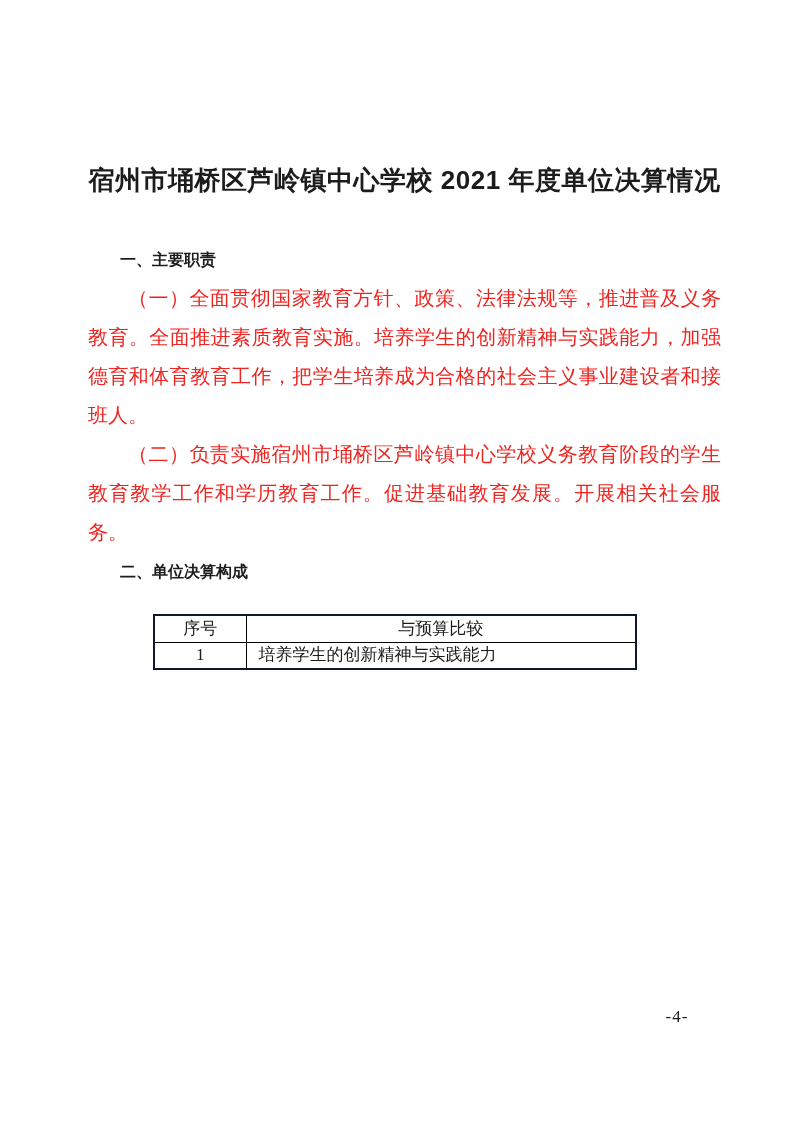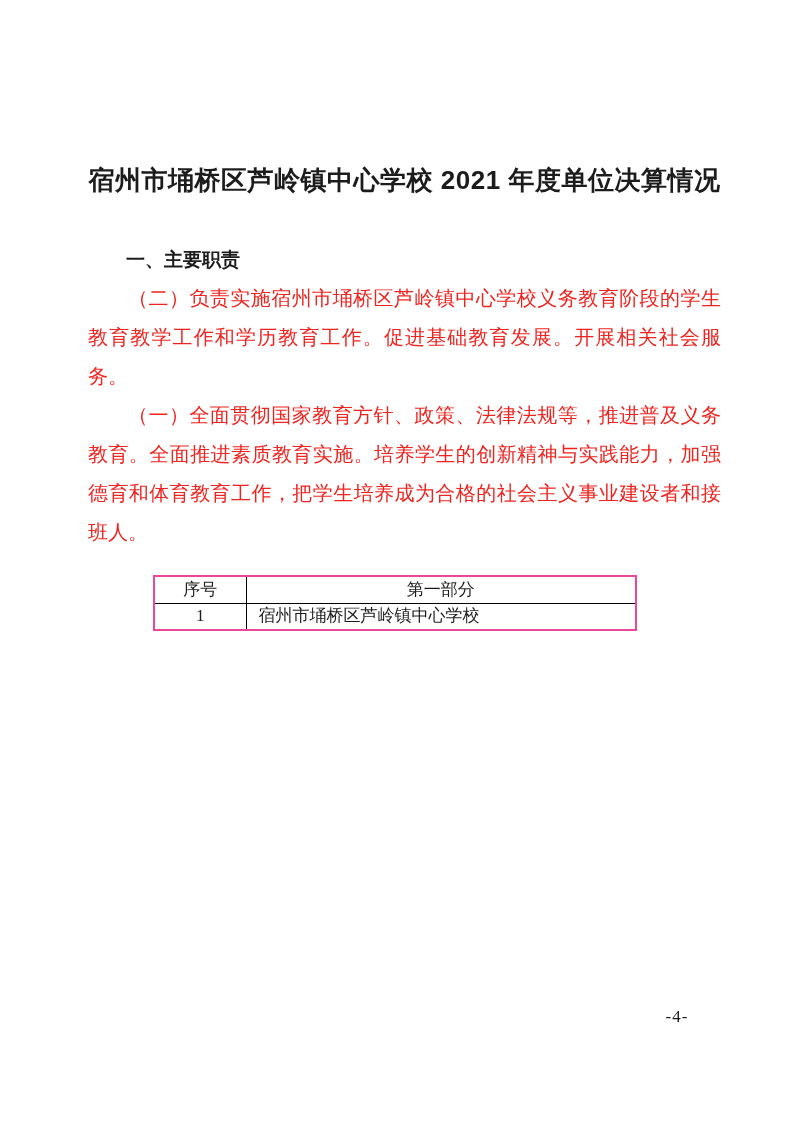--- a/index.html
+++ b/index.html
@@ -37,40 +37,40 @@
     font-size: 19px;
     line-height: 26px;
     color: var(--black-text);
   }
   .part-heading .part-label { margin-right: 2em; }
   .content { margin-top: 42px; }
   .sec-heading {
     margin: 0;
     font-family: "Liberation Sans", "DejaVu Sans", sans-serif;
     font-weight: bold;
-    font-size: 19px;
+    font-size: 16px;
     line-height: 39px;
     text-indent: 2em;
     color: var(--black-text);
   }
   .body-para {
     margin: 0;
     font-size: 20px;
     line-height: 39px;
     text-align: justify;
     text-indent: 2em;
     color: var(--black-text);
   }
   .body-para.red { color: var(--red-text); }
   .unit-table {
     border-collapse: collapse;
     margin: 23px 0 0 65px;
     width: 484px;
     table-layout: fixed;
-    border: 2px solid #ec4899;
+    border: 2px solid #0f172a;
     font-size: 17px;
     color: var(--black-text);
   }
   .unit-table th, .unit-table td {
     border: 1px solid #000;
     height: 27px;
     padding: 1px 4px;
     font-weight: normal;
     line-height: 1.3;
   }
@@ -94,42 +94,43 @@
 
 <div class="page">
 
   <h1 class="doc-title">宿州市埇桥区芦岭镇中心学校 2021 年度单位决算情况</h1>
 
 
   <div class="content">
 
     <h2 class="sec-heading">一、主要职责</h2>
 
+    <p class="body-para red">（一）全面贯彻国家教育方针、政策、法律法规等，推进普及义务教育。全面推进素质教育实施。培养学生的创新精神与实践能力，加强德育和体育教育工作，把学生培养成为合格的社会主义事业建设者和接班人。</p>
+
     <p class="body-para red">（二）负责实施宿州市埇桥区芦岭镇中心学校义务教育阶段的学生教育教学工作和学历教育工作。促进基础教育发展。开展相关社会服务。</p>
 
-    <p class="body-para red">（一）全面贯彻国家教育方针、政策、法律法规等，推进普及义务教育。全面推进素质教育实施。培养学生的创新精神与实践能力，加强德育和体育教育工作，把学生培养成为合格的社会主义事业建设者和接班人。</p>
-
+    <h2 class="sec-heading">二、单位决算构成</h2>
 
 
 
     <table class="unit-table">
       <colgroup>
         <col class="col-index">
         <col>
       </colgroup>
       <thead>
         <tr>
           <th>序号</th>
-          <th>第一部分</th>
+          <th>与预算比较</th>
         </tr>
       </thead>
       <tbody>
         <tr>
           <td class="cell-index">1</td>
-          <td class="cell-name">宿州市埇桥区芦岭镇中心学校</td>
+          <td class="cell-name">培养学生的创新精神与实践能力</td>
         </tr>
       </tbody>
     </table>
 
   </div>
 
   <div class="page-number">-4-</div>
 
 </div>
 

